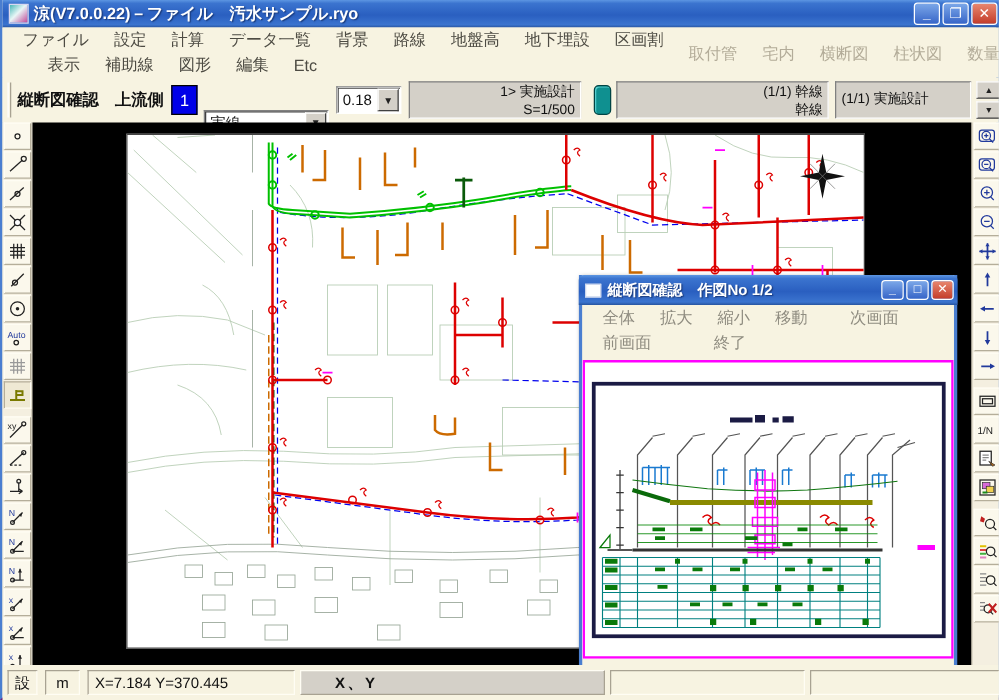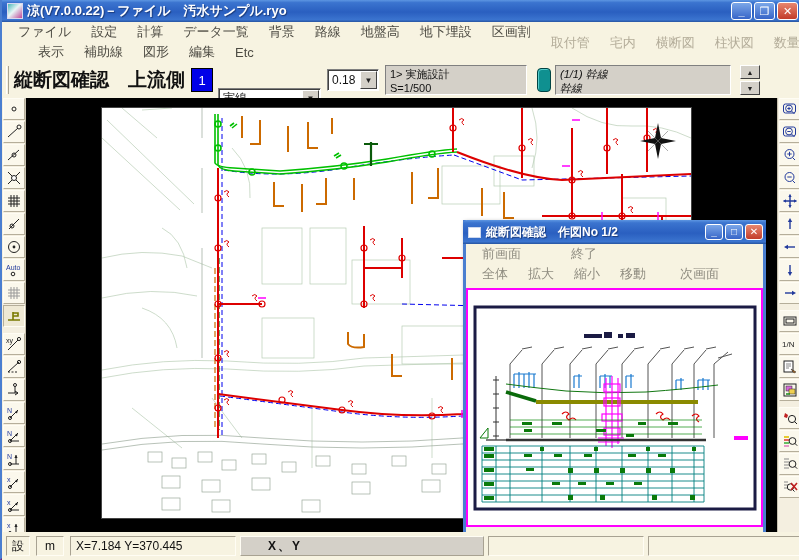--- a/index.html
+++ b/index.html
@@ -29,39 +29,39 @@
   .menurow { height:20px; display:flex; align-items:center; }
   .menurow.r1 { padding-left:6px; gap:0; }
   .menurow.r2 { padding-left:26px; }
   .mi { padding:2px 10px; white-space:nowrap; cursor:default; }
   .mi.dis { color:#b3ac99;margin-top:22px; }
 
   
   .toolbar { position:absolute; left:0; top:62px; width:799px; height:36px; background:#f7f3e1;
     display:flex; align-items:center; }
   .grip { width:3px; height:28px; border-left:1px solid #fff; border-right:1px solid #a8a292; margin:0 5px 0 4px; }
-  .mode-label { font-weight:bold; font-size:19px; color:#111; white-space:nowrap; margin-right:6px; }
+  .mode-label { font-weight:bold; font-size:13px; color:#111; white-space:nowrap; margin-right:6px; }
   .penbox { width:22px; height:24px; background:#0000e8; border:1px solid #000; color:#fff;
     display:flex; align-items:center; justify-content:center; font-size:13px; margin-right:5px; }
   .combo { height:22px; background:#fff; border:1px solid; border-color:#808080 #fff #fff #808080;
     box-shadow:inset 1px 1px 0 #404040; display:flex; align-items:center; position:relative;
     font-size:12px; color:#111; }
   .combo .val { padding:0 4px; flex:1; white-space:nowrap; overflow:hidden; }
   .combo .drop { width:17px; height:18px; margin:1px; background:#d4d0c8;
     border:1px solid; border-color:#fff #404040 #404040 #fff; font-size:8px; color:#222;
     display:flex; align-items:center; justify-content:center; }
   .combo.style { width:103px; margin-right:6px;margin-top:37px; }
   .combo.width { width:52px; margin-right:6px; }
   .panel { background:#d4d0c8; border:1px solid; border-color:#808080 #fff #fff #808080;
-    font-size:11px; color:#111; line-height:1.25; padding:2px 4px; height:30px; overflow:hidden; }
+    font-size:11px; color:#111; line-height:1.25; padding:2px 4px; height:30px; overflow:hidden;text-align:right; }
   .panel .ln { white-space:nowrap; }
   .p-design { width:142px; margin-right:8px; }
   .tealbtn { width:14px; height:24px; border-radius:4px; background:#0f9090; border:1px solid #044;
     box-shadow:inset 1px 1px 0 #5cc; margin:0 4px 0 2px; }
-  .p-route { width:176px; margin-right:5px;font-style:italic; }
+  .p-route { width:176px; margin-right:5px; }
   .p-sel { width:112px; display:flex; align-items:center; }
   .spincol { margin-left:4px; display:flex; flex-direction:column; gap:2px; }
   .spinbtn { width:20px; height:14px; background:#d4d0c8; border:1px solid; border-color:#fff #404040 #404040 #fff;
     font-size:7px; display:flex; align-items:center; justify-content:center; color:#222; }
 
   
   .sidebar { position:absolute; top:98px; width:24px; height:434px; background:#f4efe0; }
   .sidebar.left { left:0; border-right:1px solid #c8c2b0; }
   .sidebar.right{ left:775px; border-left:1px solid #c8c2b0; }
   .tbtn { width:22px; height:22px; margin:0 0 1px 1px; background:#fbf8ec;
@@ -157,20 +157,23 @@
       <span class="drop">▼</span>
     </div>
     <div class="panel p-design">
       <div class="ln">1&gt; 実施設計</div>
       <div class="ln">S=1/500</div>
     </div>
     <div class="tealbtn"></div>
     <div class="panel p-route">
       <div class="ln">(1/1) 幹線</div>
       <div class="ln">幹線</div>
+    </div>
+    <div class="panel p-sel">
+      <span class="ln">(1/1) 実施設計</span>
     </div>
     <div class="spincol">
       <div class="spinbtn">▲</div>
       <div class="spinbtn">▼</div>
     </div>
   </div>
 
   <div class="sidebar left">
     <div class="tbtn">
         <svg width="16" height="16">
@@ -587,29 +590,29 @@
       <div class="ficon"></div>
       <span class="title-text">縦断図確認　作図No 1/2</span>
       <div class="winbtns">
         <div class="wbtn" style="width:18px;height:16px;font-size:10px;">_</div>
         <div class="wbtn" style="width:18px;height:16px;font-size:10px;">□</div>
         <div class="wbtn close" style="width:18px;height:16px;font-size:10px;">✕</div>
       </div>
     </div>
     <div class="fmenu">
       <div class="menurow">
-        <span class="mi">前画面</span>
-        <span class="mi" style="margin-left:30px;">終了</span>
-      </div>
-      <div class="menurow">
         <span class="mi">全体</span>
         <span class="mi">拡大</span>
         <span class="mi">縮小</span>
         <span class="mi">移動</span>
         <span class="mi" style="margin-left:14px;">次画面</span>
+      </div>
+      <div class="menurow">
+        <span class="mi">前画面</span>
+        <span class="mi" style="margin-left:30px;">終了</span>
       </div>
     </div>
     <div class="fcontent">
       <svg width="297" height="239" viewBox="0 0 297 239">
         <rect x="1" y="1" width="295" height="237" fill="#fff" stroke="#ff00ff" stroke-width="2"></rect>
         <rect x="9" y="19" width="280" height="202" fill="none" stroke="#1b1b44" stroke-width="3"></rect>
 
         <g fill="#1b1b44">
           <rect x="118" y="46" width="18" height="4"></rect>
             <rect x="138" y="44" width="8" height="6"></rect>

